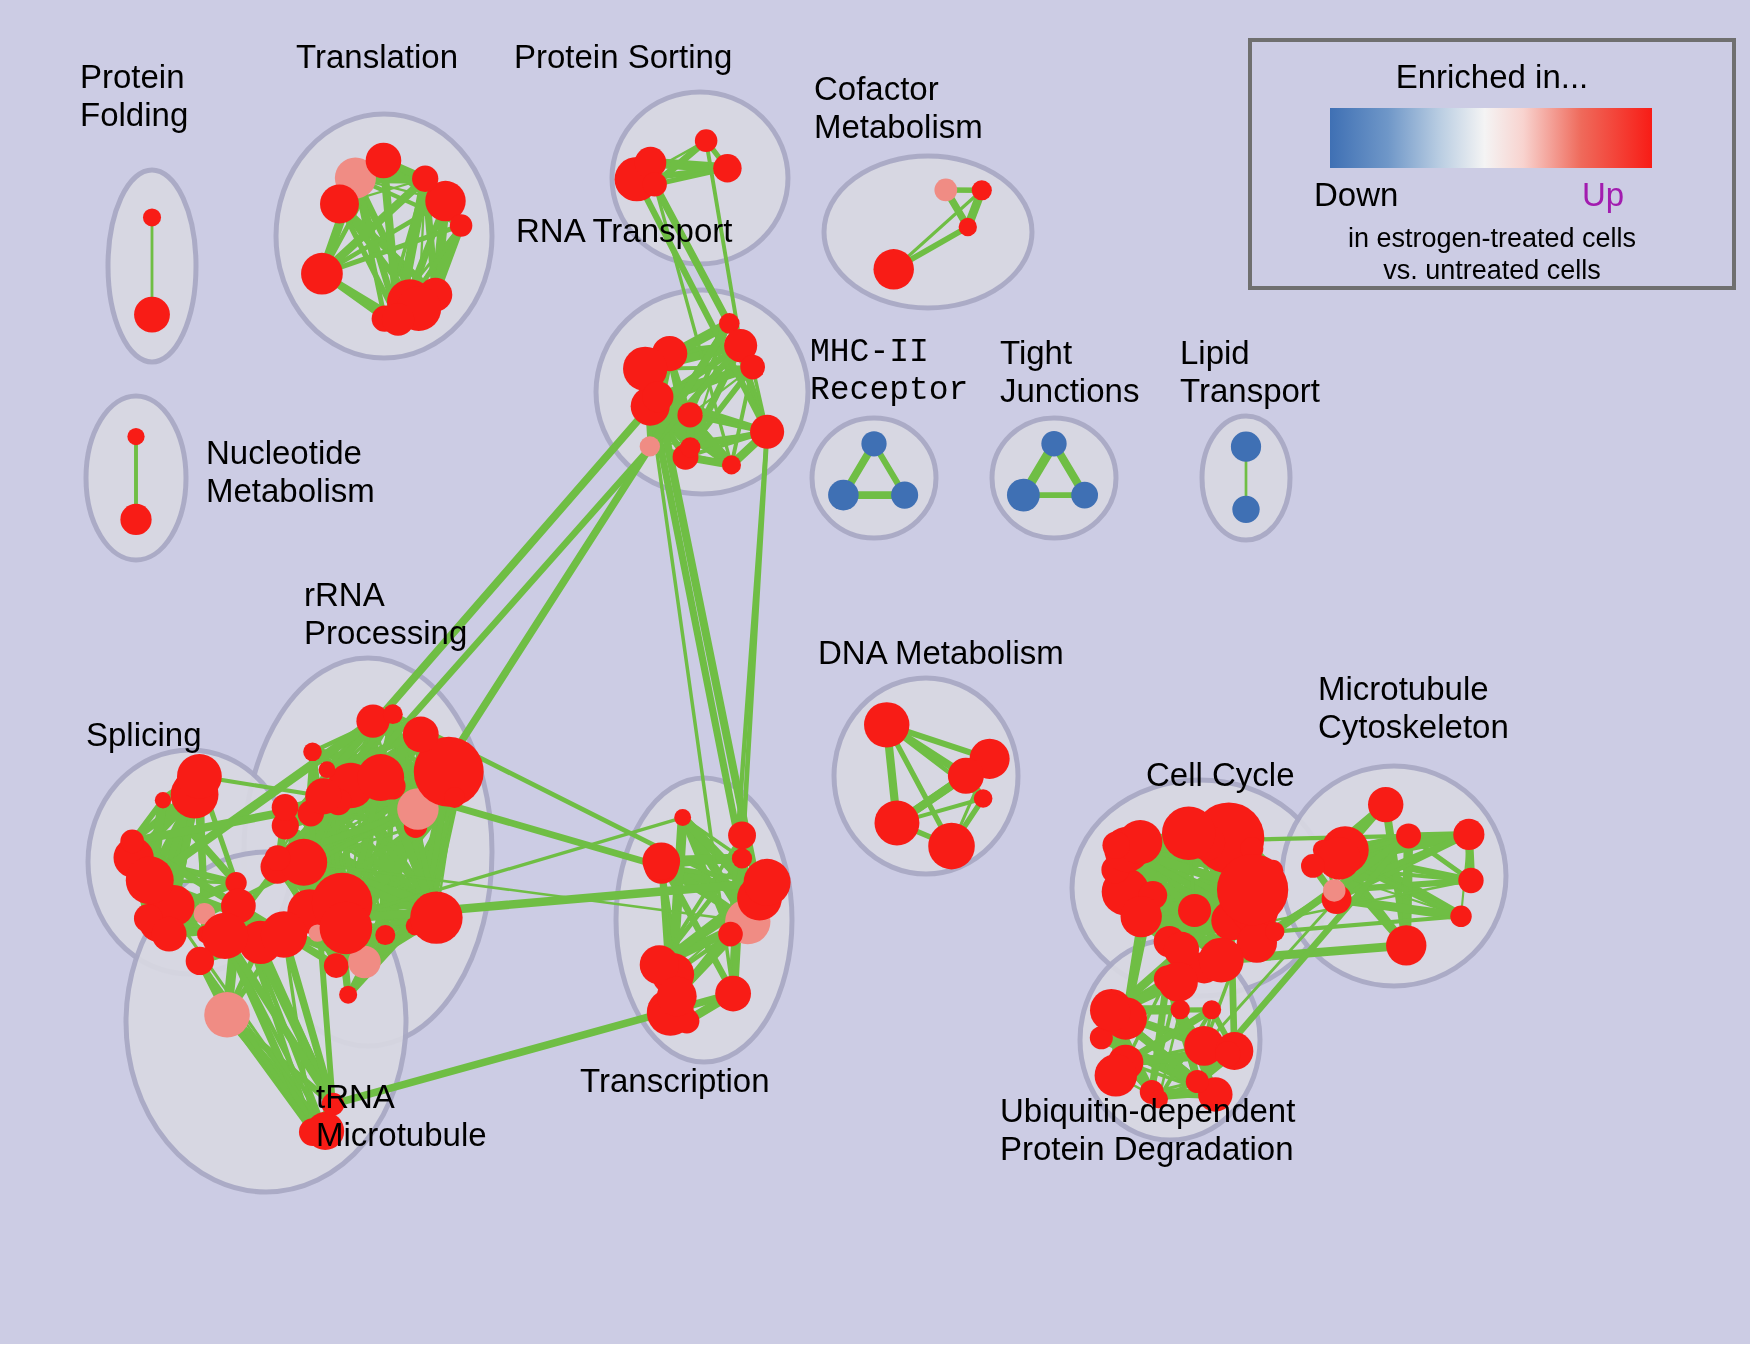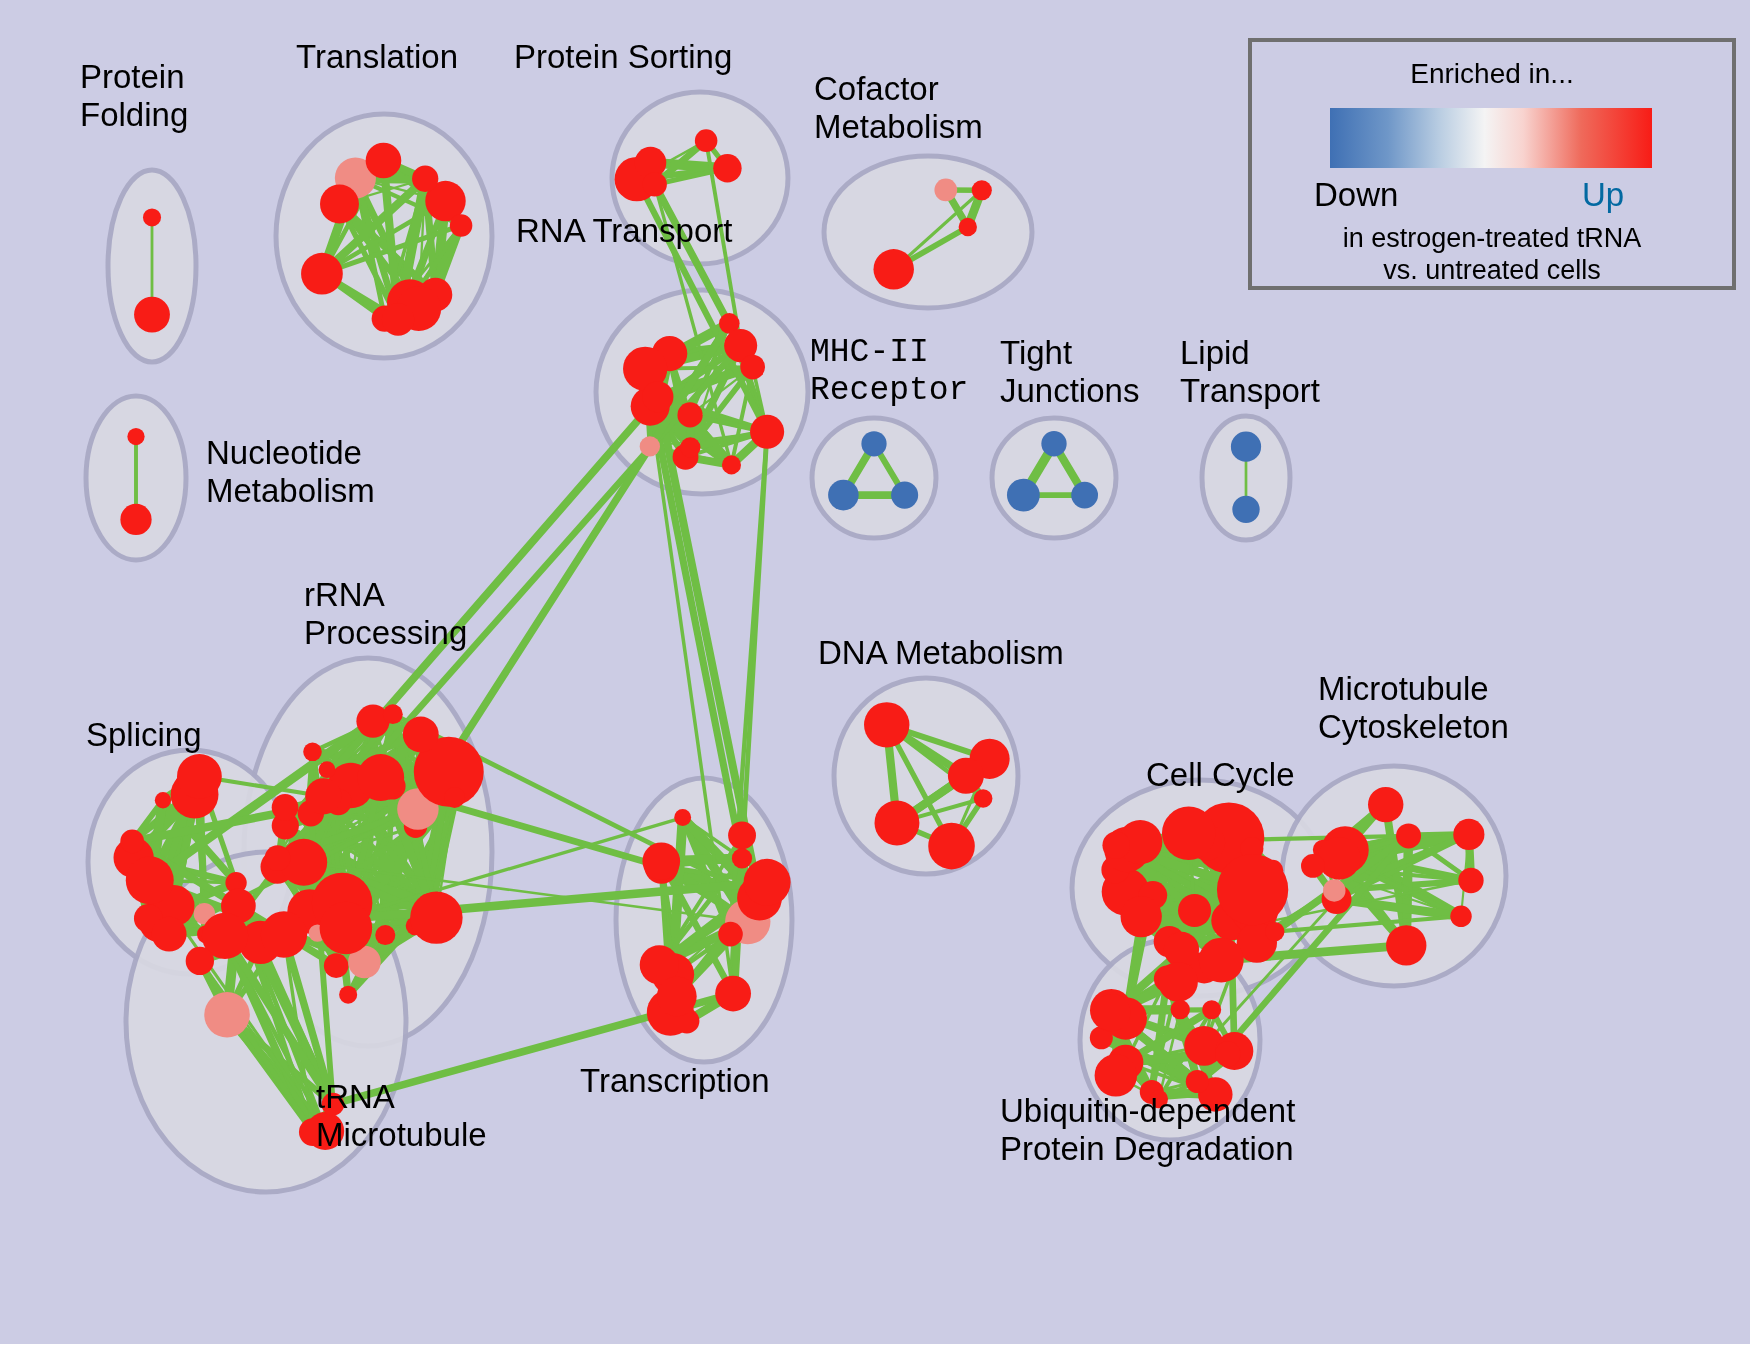--- a/index.html
+++ b/index.html
@@ -13,28 +13,28 @@
   .clabel{
     position:absolute;color:#000;font-family:"Liberation Sans", sans-serif;
     font-size:33px;line-height:38px;white-space:pre;font-weight:400;
   }
   .legend-box{
     position:absolute;left:1248px;top:38px;width:488px;height:252px;
     background:#ccccE4;border:4px solid #6f6f6f;box-sizing:border-box;
   }
   .legend-title{
     position:absolute;left:0;top:16px;width:100%;text-align:center;
-    font-size:28px;color:#000;font-family:"Liberation Sans", sans-serif;
+    font-size:33px;color:#000;font-family:"Liberation Sans", sans-serif;
   }
   .legend-bar{
     position:absolute;left:78px;top:66px;width:322px;height:60px;
     background:linear-gradient(to right,#3f70b4 0%,#6f97c8 18%,#b9cde2 34%,#f4f4f4 48%,#f8d3cf 60%,#ef6a5b 78%,#f81c16 100%);
   }
   .legend-down{position:absolute;left:62px;top:134px;font-size:33px;color:#000;}
-  .legend-up{position:absolute;left:330px;top:134px;font-size:33px;color:#0369a1;}
+  .legend-up{position:absolute;left:330px;top:134px;font-size:33px;color:#a21caf;}
   .legend-sub{
     position:absolute;left:0;top:180px;width:100%;text-align:center;
     font-size:27px;line-height:32px;color:#000;
   }
 </style>
 </head>
 <body>
 
 <div id="stage">
 
@@ -933,18 +933,18 @@
       <div class="clabel" style="left: 1000px; top: 1092px;">Ubiquitin-dependent
 Protein Degradation</div>
     </div>
 
   <div class="legend-box">
     <div class="legend-title">Enriched in...</div>
     <div class="legend-bar"></div>
     <div class="legend-down">Down</div>
     <div class="legend-up">Up</div>
     <div class="legend-sub">
-      <div>in estrogen-treated tRNA</div>
+      <div>in estrogen-treated cells</div>
       <div>vs. untreated cells</div>
     </div>
   </div>
 
 </div>
 
 </body></html>

